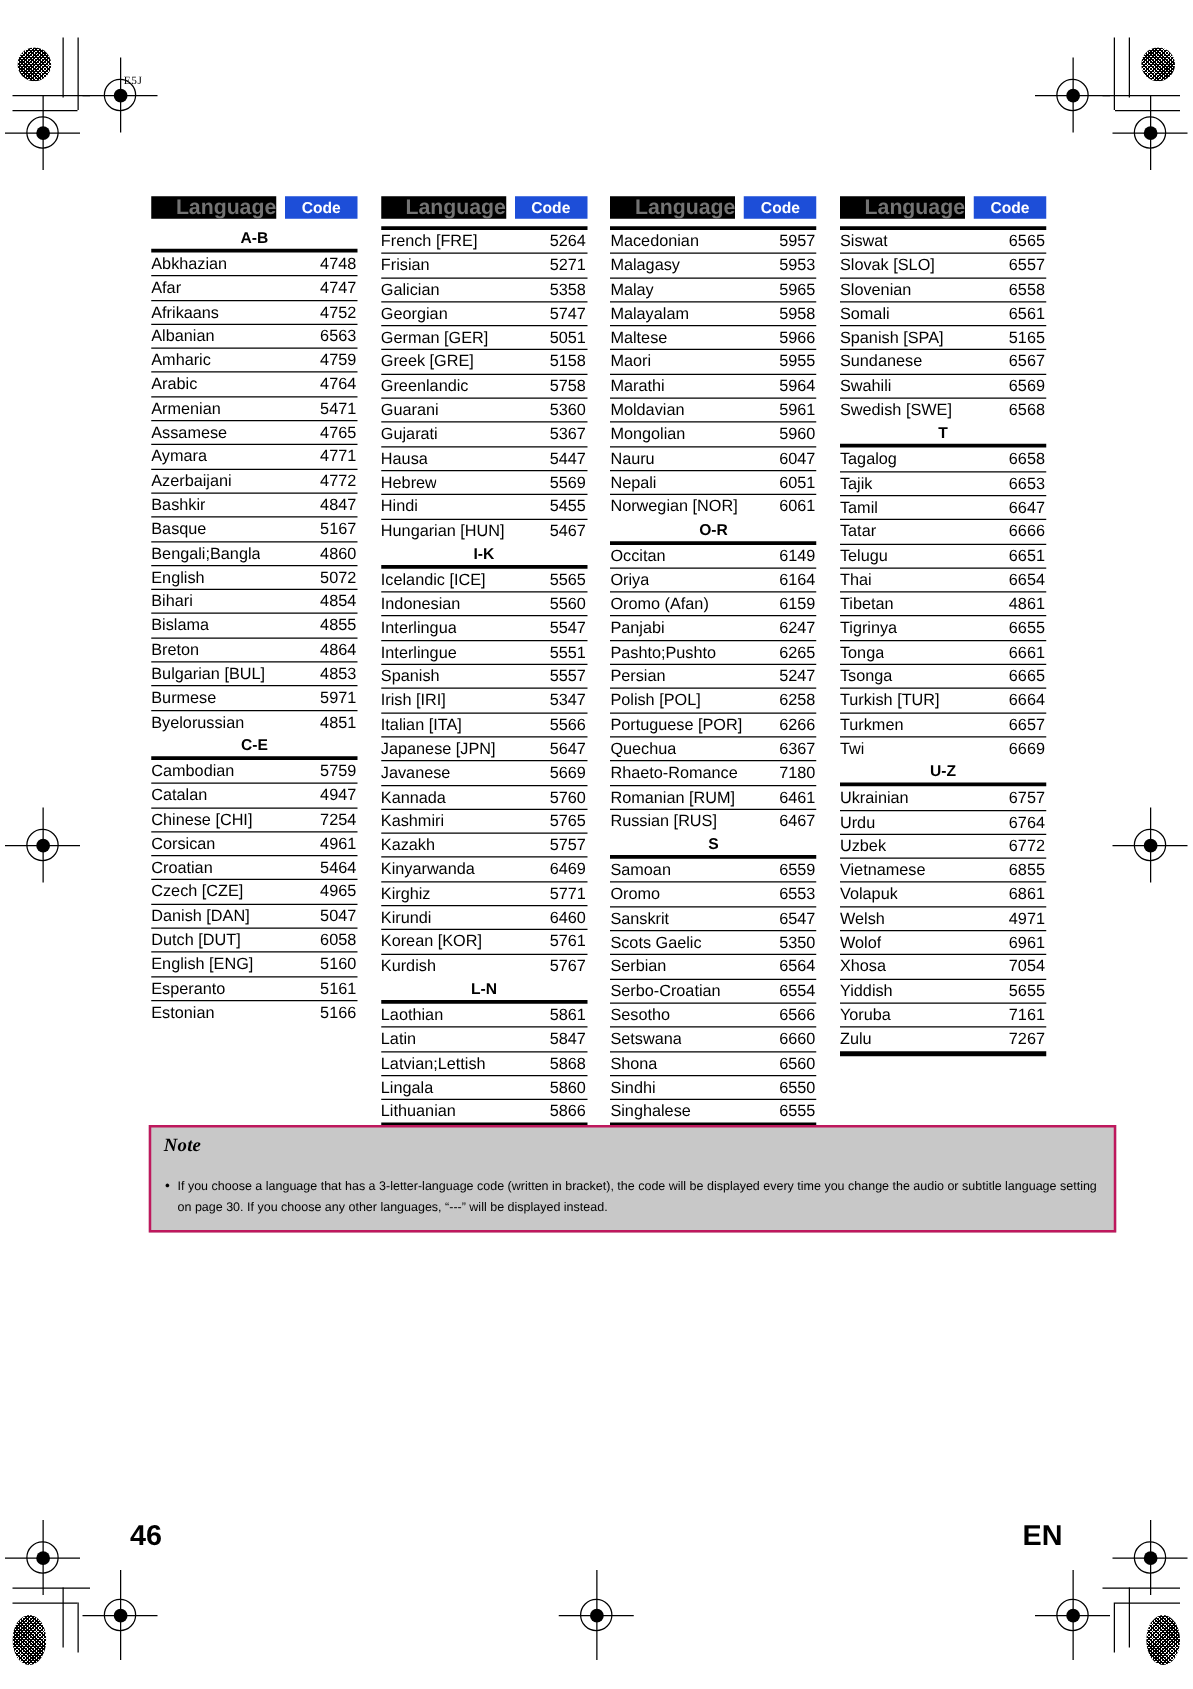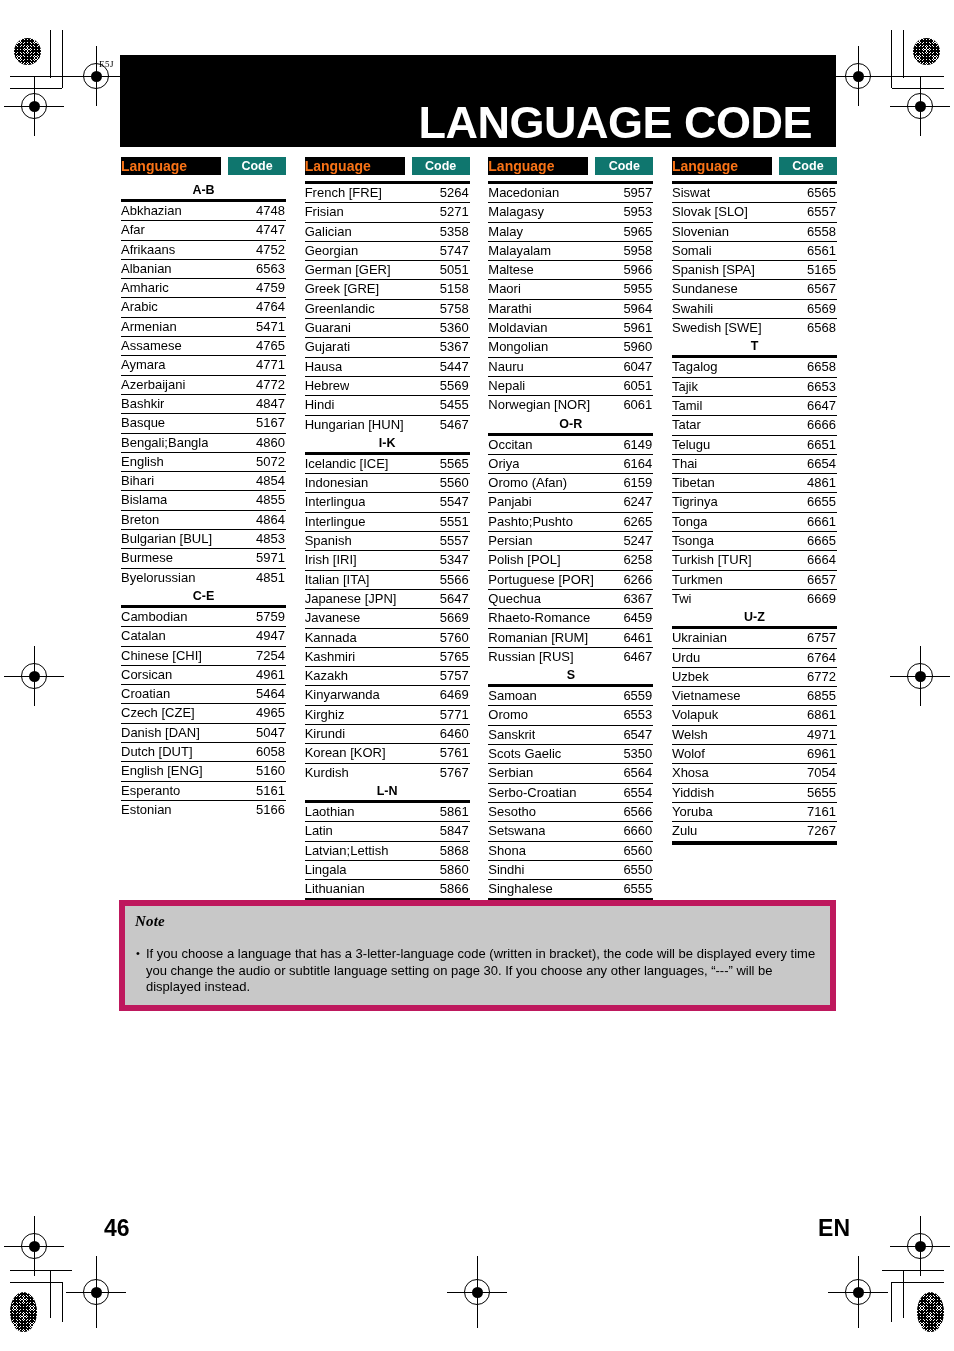--- a/index.html
+++ b/index.html
@@ -57,25 +57,25 @@
 
   
   .cols{
     position:absolute;left:121px;top:157px;width:716px;
     display:flex;justify-content:space-between;
   }
   .col{width:165px;}
 
   .hdr{display:flex;gap:7px;margin-bottom:6px;}
   .hdr .h-lang{
-    background:#000;color:#f97316;font-weight:bold;font-size:14px;
-    width:100px;height:18px;line-height:18px;text-align:left;
+    background:#000;color:#737373;font-weight:bold;font-size:17px;
+    width:100px;height:18px;line-height:18px;text-align:right;
   }
   .hdr .h-code{
-    background:#0f766e;color:#fff;font-weight:bold;font-size:12.5px;
+    background:#1d4ed8;color:#fff;font-weight:bold;font-size:12.5px;
     width:58px;height:18px;line-height:18px;text-align:center;
   }
 
   .sec-head{
     text-align:center;font-weight:bold;font-size:12.5px;
     padding:1px 0 1px 0;line-height:16px;
   }
   .rule-thick{height:3px;background:#000;}
 
   .row{
@@ -86,32 +86,32 @@
   }
   .row .lang{overflow:hidden;}
   .row .code{font-variant-numeric:tabular-nums;padding-right:1px;}
   .row.last{border-bottom:none;}
   .tbl-end{height:4px;background:#000;}
   .grp{margin:0;}
   .grp + .grp{margin-top:0;}
 
   
   .note{
-    position:absolute;left:119px;top:900px;width:717px;
-    background:#c8c8c8;border:6px solid #be185d;
+    position:absolute;left:119px;top:900px;width:774px;
+    background:#c8c8c8;border:2px solid #be185d;
     box-sizing:border-box;padding:7px 10px 9px 10px;
   }
   .note h4{
     margin:0 0 2px 0;font-size:15px;font-style:italic;font-weight:bold;
     font-family:"Liberation Serif", serif;letter-spacing:0.2px;
   }
   .note ul{margin:0;padding:0;list-style:none;}
   .note li{
     position:relative;padding-left:11px;
-    font-size:13px;line-height:16.5px;margin-top:16px;
+    font-size:10px;line-height:16.5px;margin-top:16px;
   }
   .note li:before{
     content:"\2022";position:absolute;left:1px;top:-1px;font-size:11px;
   }
 
   
   .page-num{
     position:absolute;left:104px;top:1215px;
     font-size:23px;font-weight:bold;
   }
@@ -204,23 +204,20 @@
     </div>
     <div class="reg" style="right:4px;top:1216px;width:60px;height:60px;">
       <div class="vl"></div>
         <div class="hl"></div>
         <div class="circ"></div>
     </div>
   </div>
 
   <div class="e5j">E5J</div>
 
-  <div class="title-bar">
-    <div class="title">LANGUAGE CODE</div>
-  </div>
 
   <div class="cols" id="cols">
       <div class="col">
         <div class="hdr">
           <div class="h-lang">Language</div>
           <div class="h-code">Code</div>
         </div>
         <div class="grp">
           <div class="sec-head">A-B</div>
           <div class="rule-thick"></div>
@@ -602,21 +599,21 @@
           <div class="row">
             <span class="lang">Portuguese [POR]</span>
             <span class="code">6266</span>
           </div>
           <div class="row">
             <span class="lang">Quechua</span>
             <span class="code">6367</span>
           </div>
           <div class="row">
             <span class="lang">Rhaeto-Romance</span>
-            <span class="code">6459</span>
+            <span class="code">7180</span>
           </div>
           <div class="row">
             <span class="lang">Romanian [RUM]</span>
             <span class="code">6461</span>
           </div>
           <div class="row last">
             <span class="lang">Russian [RUS]</span>
             <span class="code">6467</span>
           </div>
         </div>

